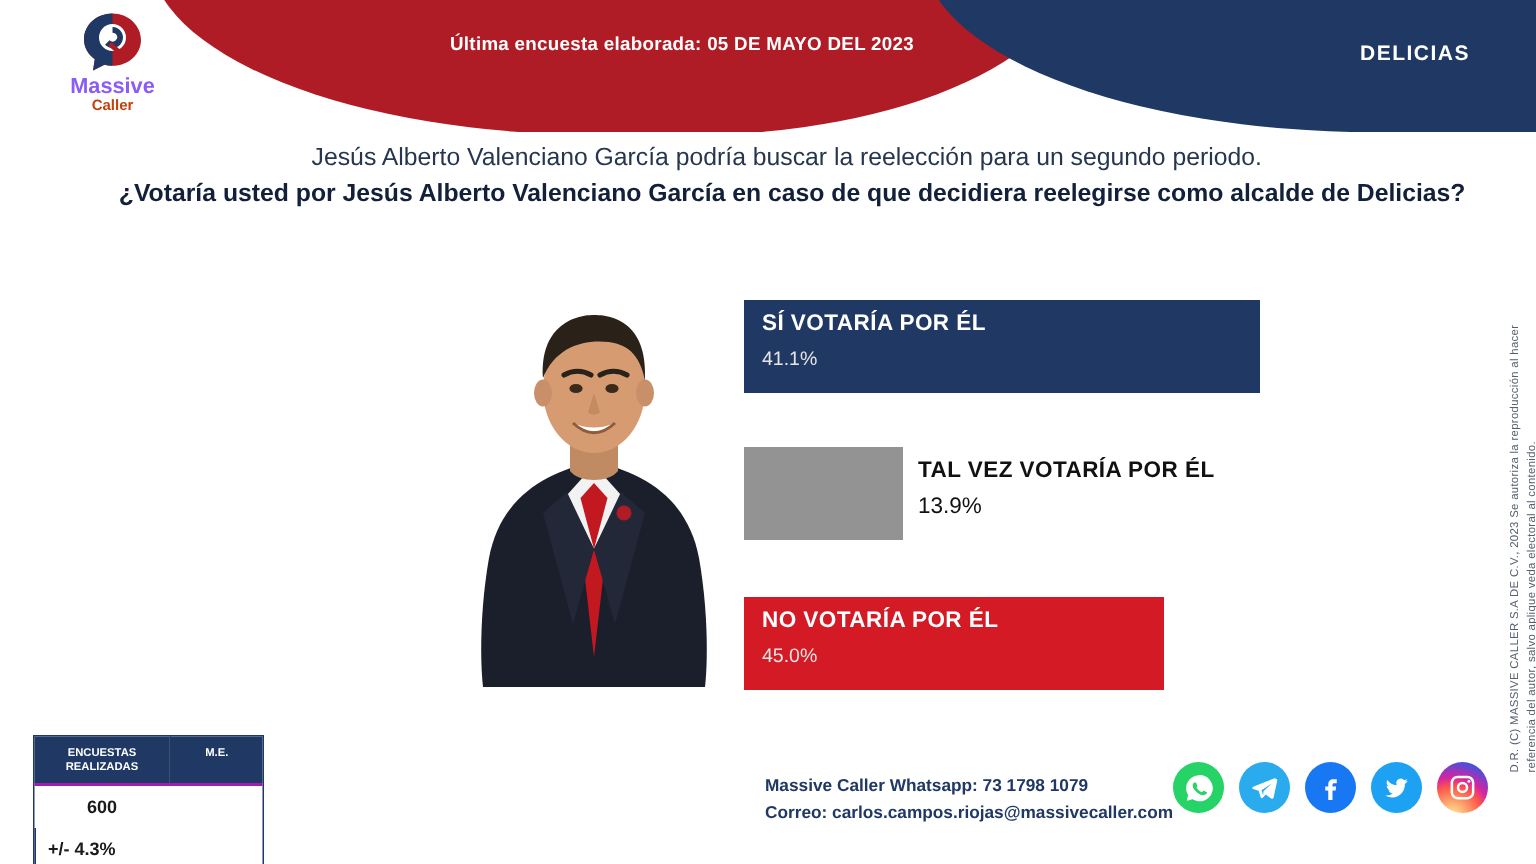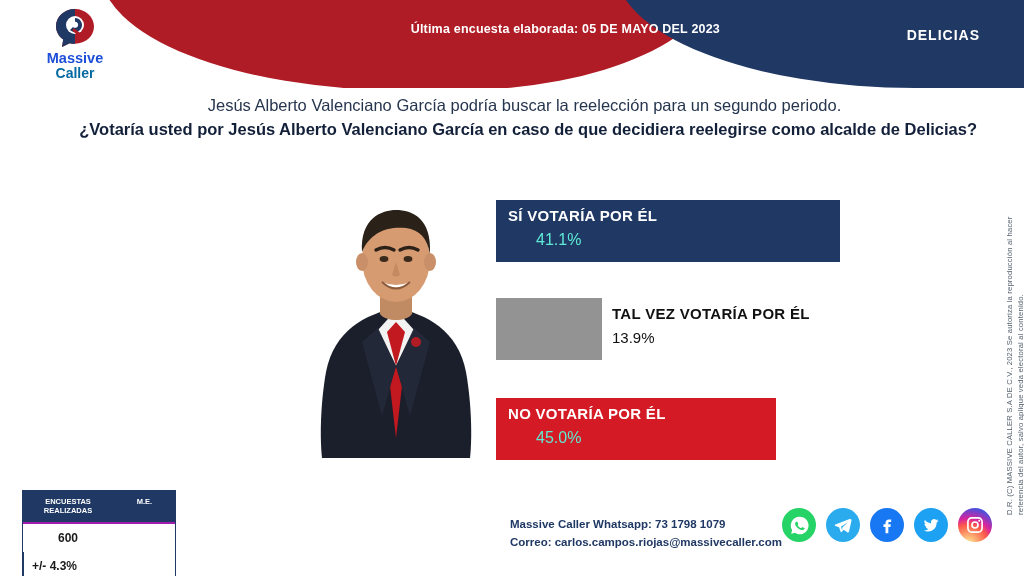--- a/index.html
+++ b/index.html
@@ -18,44 +18,44 @@
     background:#b01c26;
     border-bottom-left-radius:300px 120px;
     border-bottom-right-radius:260px 120px;
   }
   .banner .navy{
     position:absolute;left:615px;top:-60px;width:470px;height:148px;
     background:#1f3864;
     border-bottom-left-radius:300px 120px;
   }
   .banner .redtxt{
-    position:absolute;left:300px;top:22px;width:420px;text-align:right;
+    position:absolute;left:300px;top:22px;width:420px;text-align:left;
     color:#ffffff;font-size:12.5px;font-weight:bold;letter-spacing:.2px;
   }
   .banner .navytxt{
     position:absolute;left:760px;top:27px;width:220px;text-align:right;
     color:#ffffff;font-size:14px;font-weight:bold;letter-spacing:1px;
   }
   
   .logo{position:absolute;left:20px;top:6px;width:110px;height:78px;text-align:center;}
   .logo .mark{width:44px;height:44px;margin:0 auto;position:relative;}
   .logo .mark svg{display:block;}
-  .logo .l1{font-size:14.5px;font-weight:bold;color:#1d4ed8;line-height:1.02;margin-top:1px;}
-  .logo .l2{font-size:14px;font-weight:bold;color:#0369a1;line-height:1.02;}
+  .logo .l1{font-size:14.5px;font-weight:bold;color:#8b5cf6;line-height:1.02;margin-top:1px;}
+  .logo .l2{font-size:10px;font-weight:bold;color:#c2410c;line-height:1.02;}
   
   .q{position:absolute;left:72px;top:96px;width:905px;text-align:center;color:#1a2b4a;}
   .q .line1{font-size:16.5px;font-weight:normal;color:#26364f;margin-bottom:4px;}
   .q .line2{font-size:16.5px;font-weight:bold;color:#13203a;line-height:1.3;text-align:right;}
   
   .portrait{position:absolute;left:296px;top:190px;width:200px;height:290px;}
   .portrait svg{display:block;}
   
   .bar{position:absolute;}
   .bar .inlabel{position:absolute;left:12px;top:7px;color:#ffffff;font-size:15px;font-weight:bold;letter-spacing:.3px;}
-  .bar .inval{position:absolute;left:12px;top:31px;color:#5eead4;font-size:16px;font-weight:normal;margin-left:28px;}
+  .bar .inval{position:absolute;left:12px;top:31px;color:#e5e5e5;font-size:13px;font-weight:normal;}
   .outside{position:absolute;color:#111111;}
   .outside .olabel{font-size:15px;font-weight:bold;letter-spacing:.3px;}
   .outside .oval{font-size:15px;font-weight:normal;margin-top:7px;}
   
   .side{
     position:absolute;right:4px;top:185px;width:16px;height:330px;
     color:#55606e;font-size:7.6px;letter-spacing:.2px;
     writing-mode:vertical-rl;text-orientation:mixed;transform:rotate(180deg);
     text-align:left;line-height:1.45;
   }

